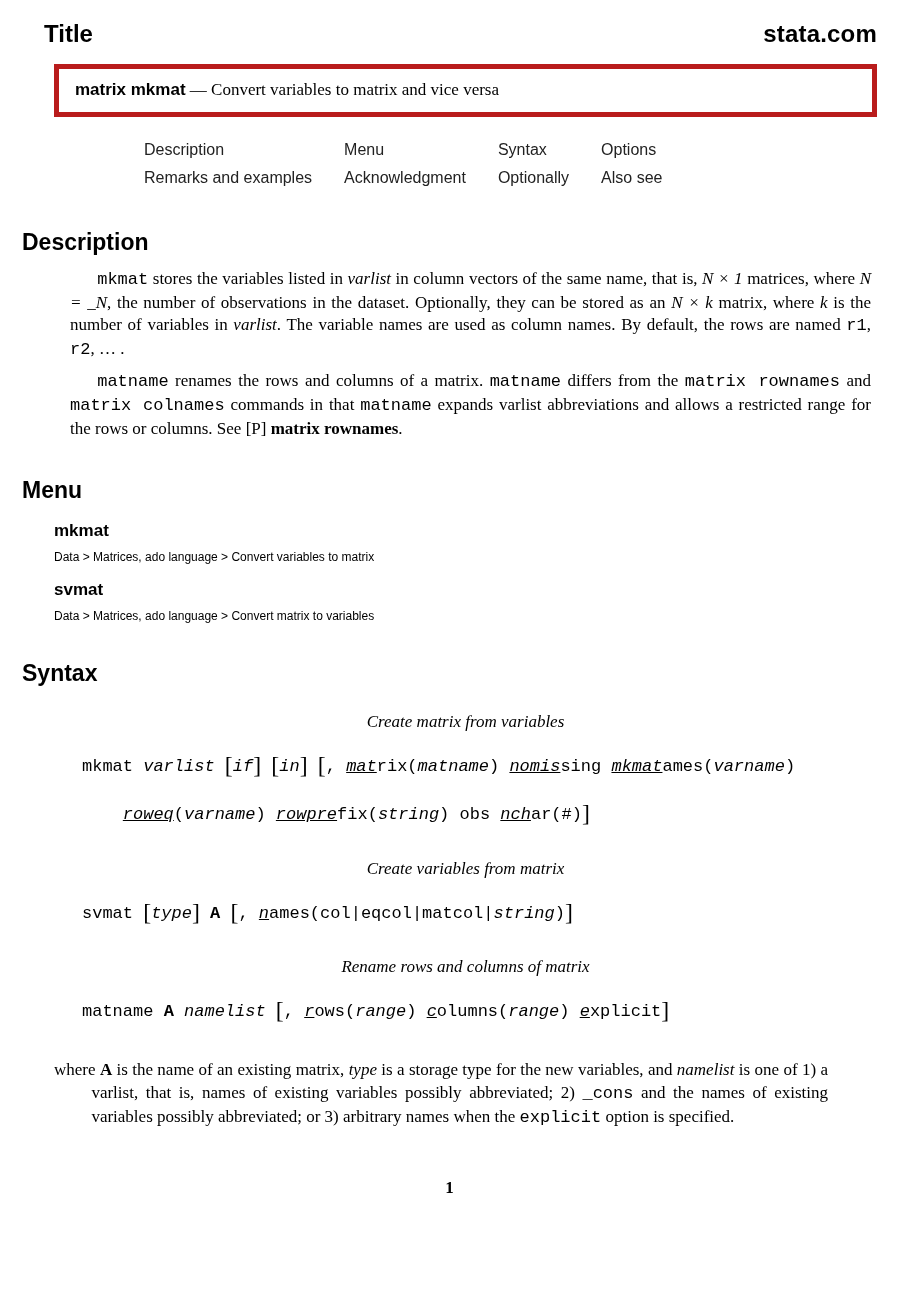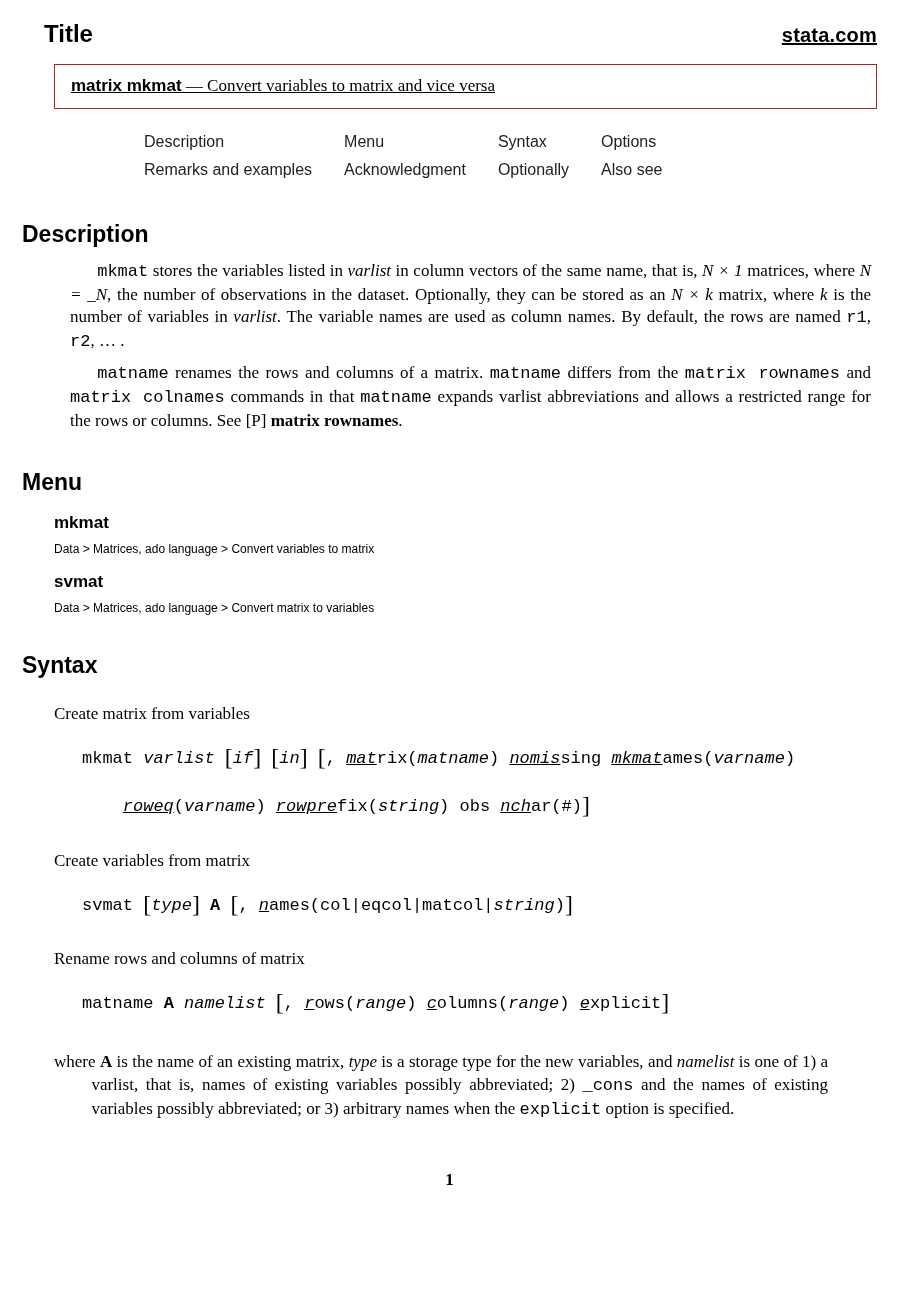--- a/index.html
+++ b/index.html
@@ -8,26 +8,25 @@
     color: #000;
     margin: 0;
     padding: 18px 22px 40px 22px;
     width: 899px;
     box-sizing: border-box;
     font-size: 17px;
     line-height: 1.35;
   }
   .topline { display:flex; justify-content:space-between; align-items:baseline; }
   .title-heading { font-family: Arial, Helvetica, sans-serif; font-weight:bold; font-size:24px;margin-left:22px; }
-  .site { font-family: Arial, Helvetica, sans-serif; font-weight:bold; font-size:20px; letter-spacing:0.2px;text-decoration:underline; }
+  .site { font-family: Arial, Helvetica, sans-serif; font-weight:bold; font-size:24px; letter-spacing:0.2px; }
   .titlebox {
-    border:1px solid #b91c1c;
+    border:5px solid #b91c1c;
     margin: 14px 0 18px 32px;
     padding: 10px 16px;
-    text-decoration: underline;
   }
   .titlebox .cmd { font-family: Arial, Helvetica, sans-serif; font-weight:bold; }
   .nav {
     margin-left: 120px;
     font-family: Arial, Helvetica, sans-serif;
     font-size:16px;
     color:#222;
   }
   .nav td { padding: 2px 30px 2px 0; white-space:nowrap; }
   h2.section {
@@ -37,21 +36,21 @@
     margin: 34px 0 10px 0;
   }
   .body-indent { margin-left: 48px; margin-right: 6px; }
   p.para { text-align: justify; margin: 8px 0; }
   p.para-first { text-indent: 1.6em; }
   .tt { font-family: "Courier New", monospace; }
   .it { font-style: italic; }
   .bf { font-weight:bold; }
   .menu-sub { font-family: Arial, Helvetica, sans-serif; font-weight:bold; font-size:17px; margin:14px 0 6px 32px; }
   .menu-path { font-family: Arial, Helvetica, sans-serif; font-size:12px; margin:0 0 10px 32px; }
-  .syntax-label { margin:22px 0 6px 32px; }
+  .syntax-label { font-style: italic; margin:22px 0 6px 32px;text-align:center; }
   .syntax-line {
     font-family: "Courier New", monospace;
     margin: 6px 0 6px 60px;
     line-height: 2.0;
   }
   .ul { text-decoration: underline; font-style: italic; }
   .bigbr { font-family: Georgia, serif; font-size:1.4em; position:relative; top:2px; }
   .where { margin: 26px 49px 0 32px; text-align: justify; }
   .where-hang { padding-left: 2.2em; text-indent: -2.2em; }
   .pageno { text-align:center; font-weight:bold; margin-top:48px; }

